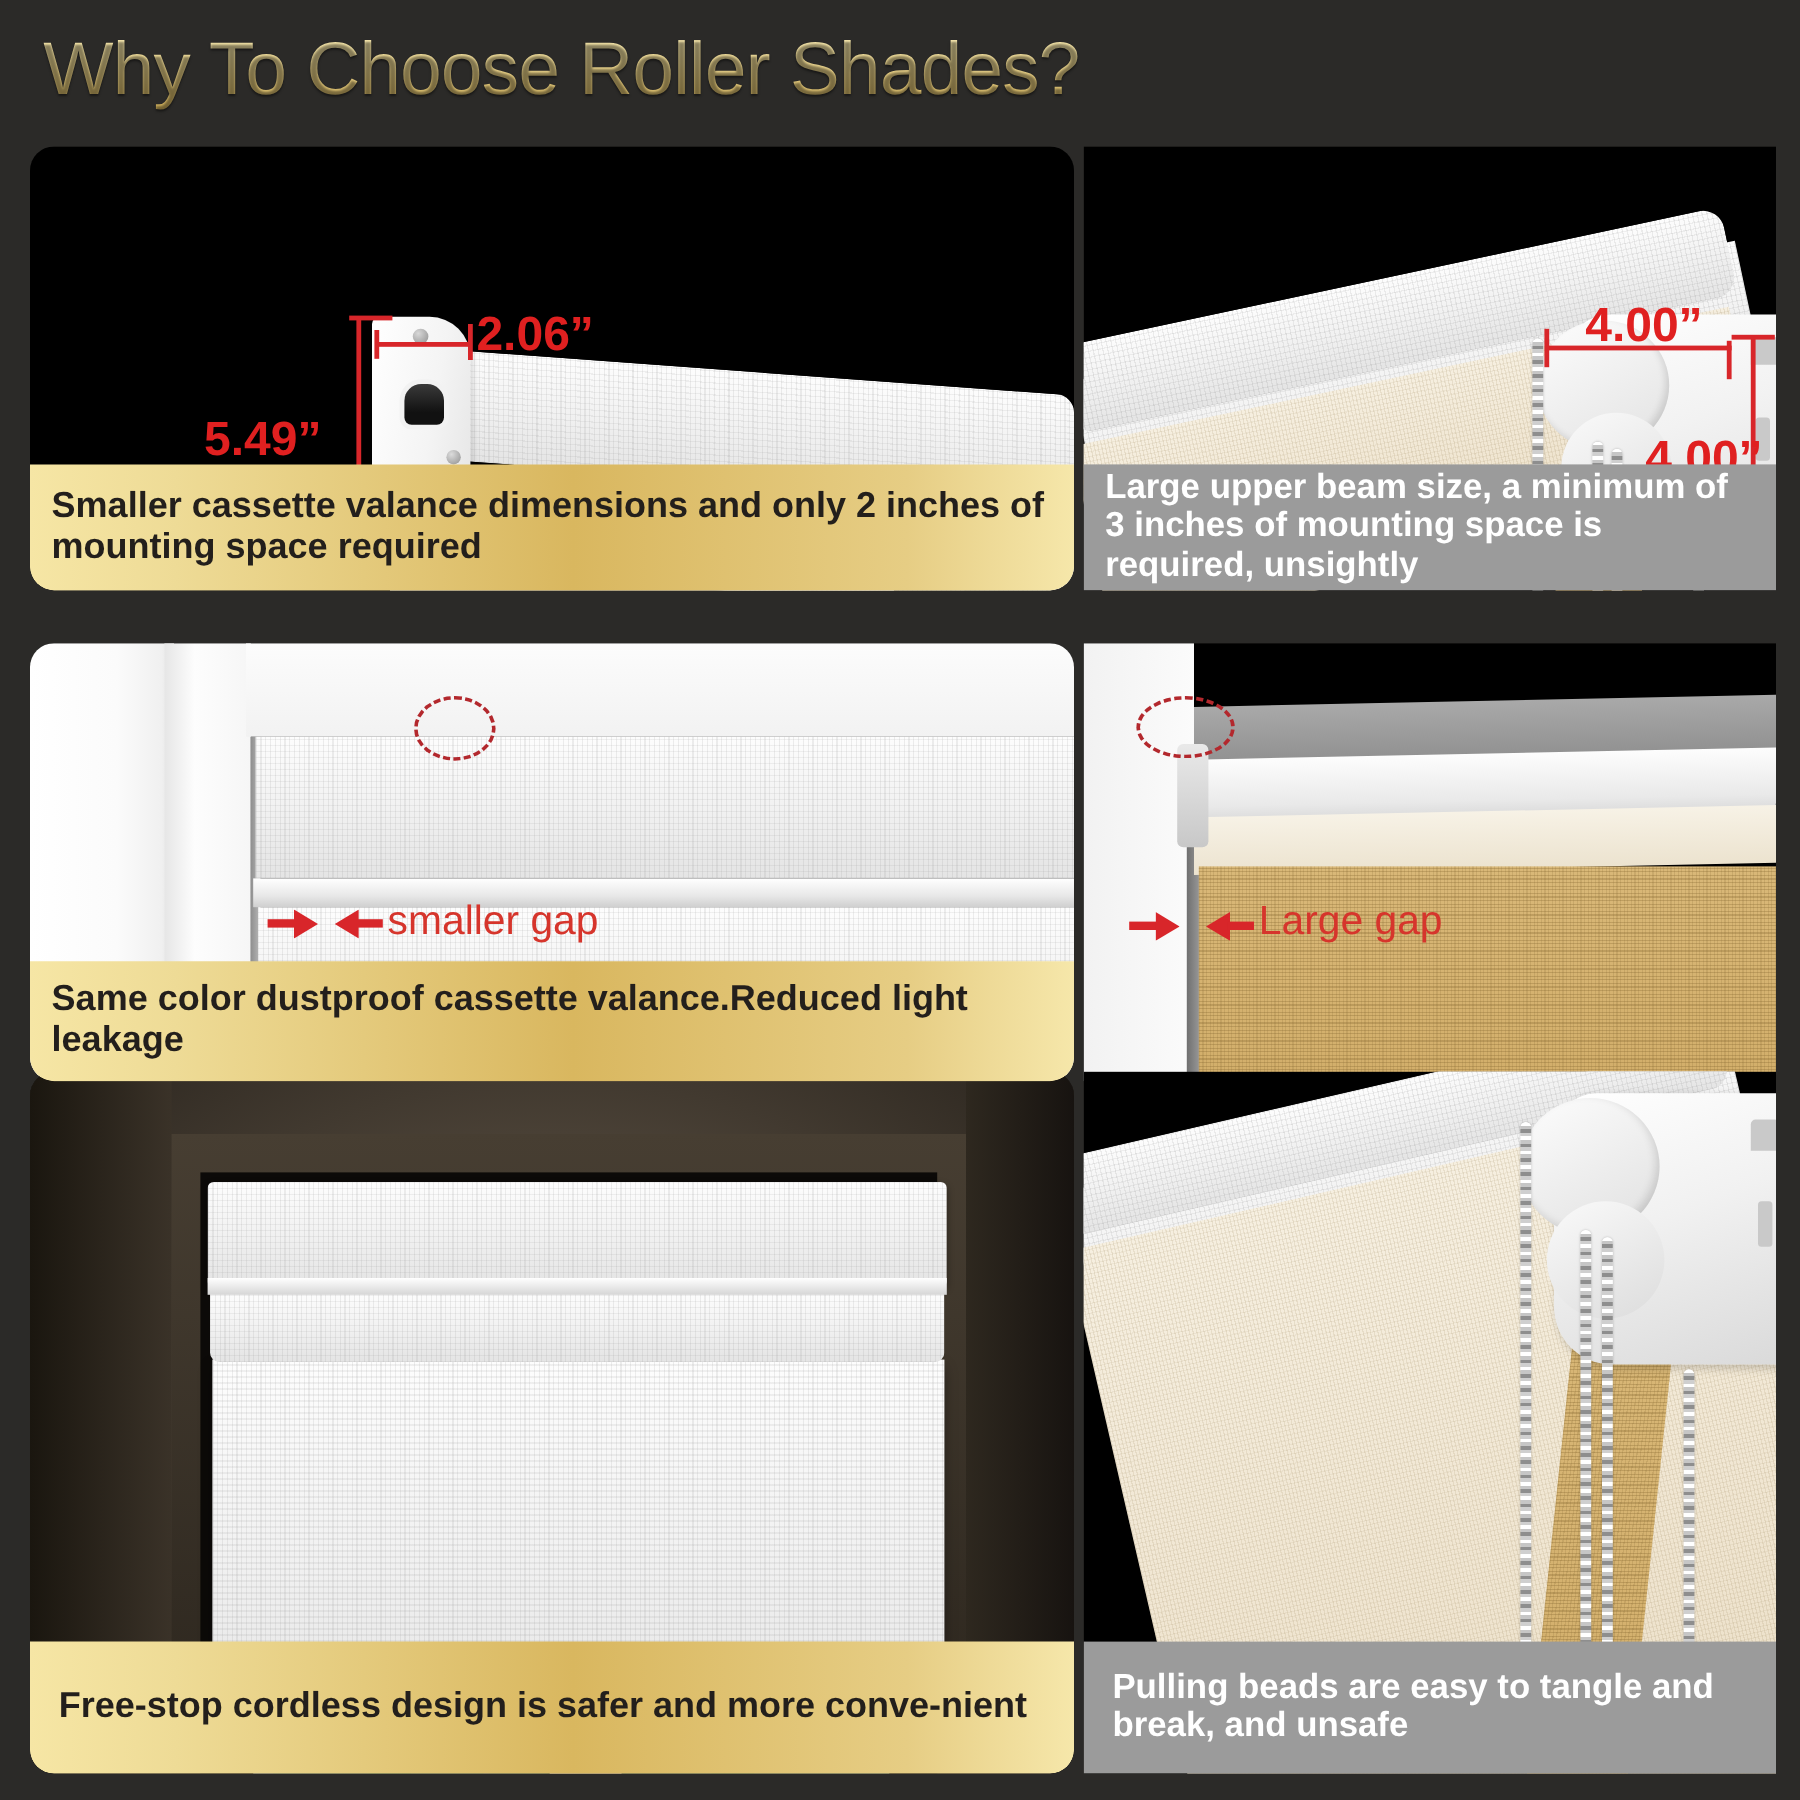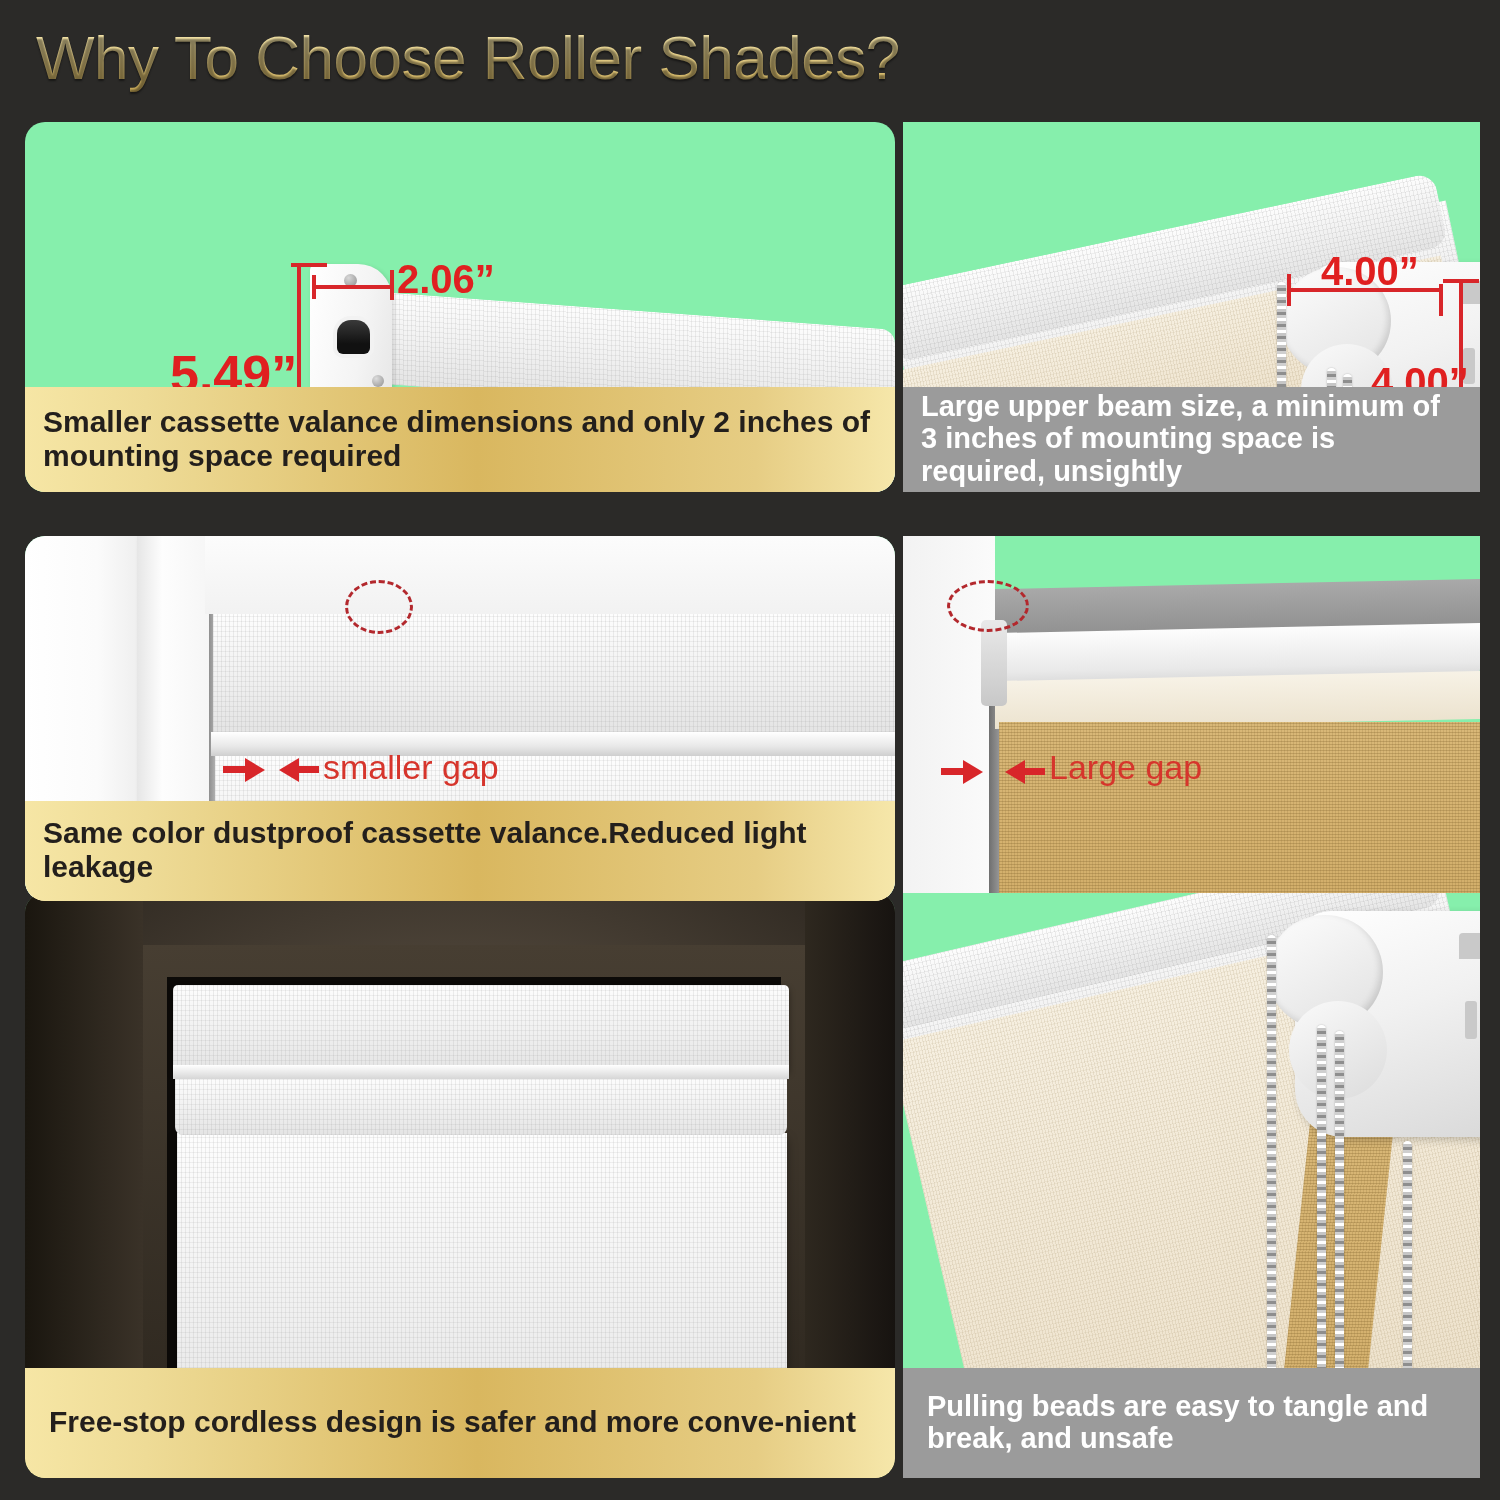--- a/index.html
+++ b/index.html
@@ -24,21 +24,21 @@
   }
 
   
   .panel { position:absolute; overflow:hidden; }
   .panel.left  { left:25px;  width:870px; border-radius:20px; }
   .panel.right { left:903px; width:577px; border-radius:0; }
   .row1 { top:122px; height:370px; }
   .row2 { top:536px; height:365px; }
   .row3 { top:893px; height:585px; }
 
-  .stage { position:absolute; left:0; top:0; right:0; bottom:0; background:#86efac; }
+  .stage { position:absolute; left:0; top:0; right:0; bottom:0; background:#000000; }
 
   
   .caption {
     position:absolute; left:0; right:0; bottom:0;
     display:flex; align-items:center;
     padding:8px 18px 10px 18px;
     font-weight:bold; line-height:1.12;
     z-index:9;
   }
   .caption.gold {
@@ -372,21 +372,21 @@
     <div id="p1-clip-bottom"></div>
 
     <div class="rline" style="left:289px; top:163px; width:78px; height:4px;"></div>
     <div class="rline" style="left:287px; top:153px; width:4px; height:24px;"></div>
     <div class="rline" style="left:365px; top:148px; width:4px; height:30px;"></div>
     <div class="dim" style="left:372px; top:135px; font-size:40px;">2.06”</div>
 
     <div class="rline" style="left:272px; top:142px; width:4px; height:207px;"></div>
     <div class="rline" style="left:266px; top:141px; width:36px; height:4px;"></div>
     <div class="rline" style="left:256px; top:345px; width:34px; height:4px;"></div>
-    <div class="dim" style="left:145px; top:222px; font-size:52px;">5.49”</div>
+    <div class="dim" style="left:145px; top:222px; font-size:40px;">5.49”</div>
   </div>
 
   <div class="gold-tail"></div>
   <div class="caption gold cap-1">Smaller cassette valance dimensions and only 2 inches of mounting space required</div>
 </div>
 
 <div class="panel right row1">
   <div class="stage">
 
     <div id="p2-white-fabric" class="fab-white"></div>

